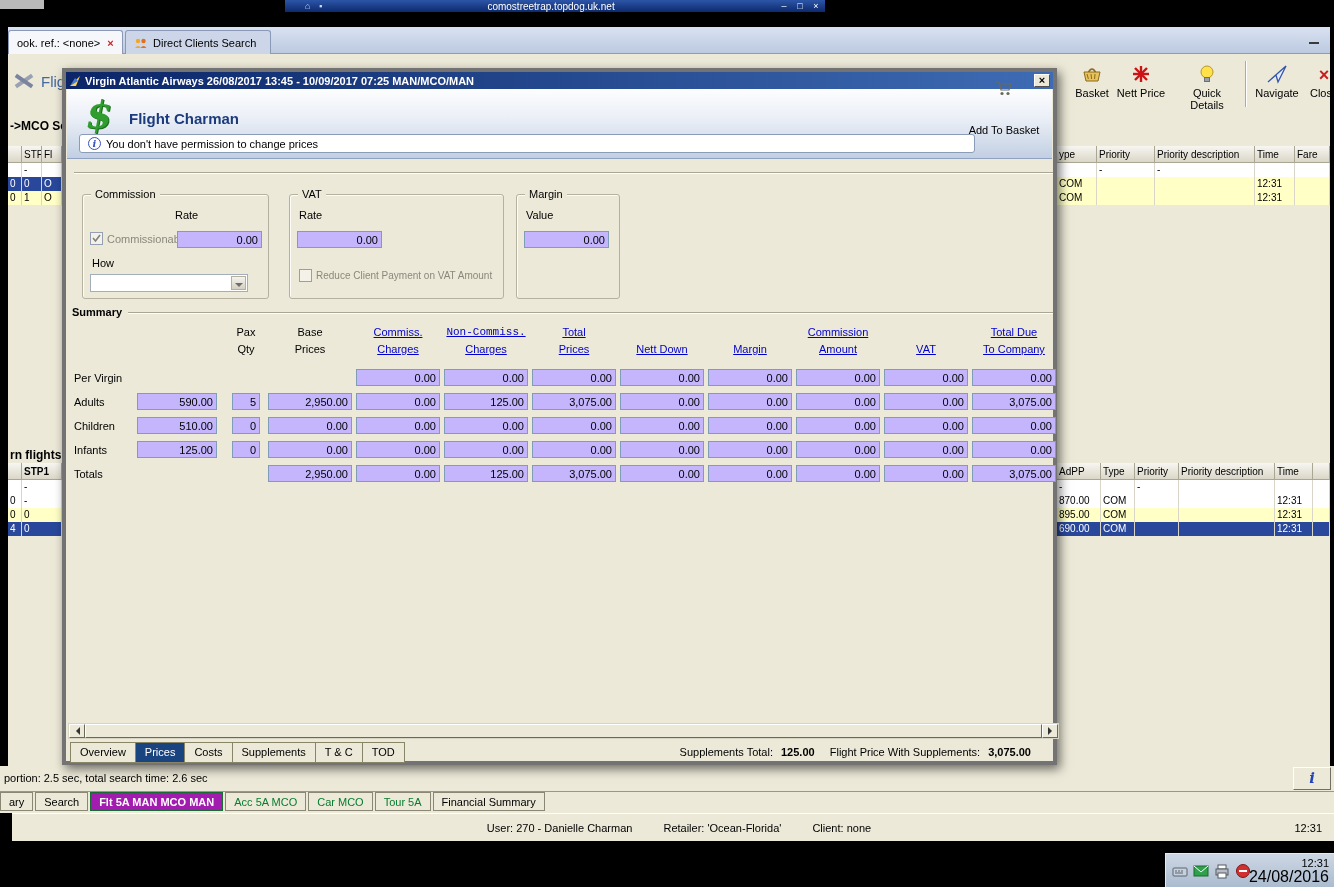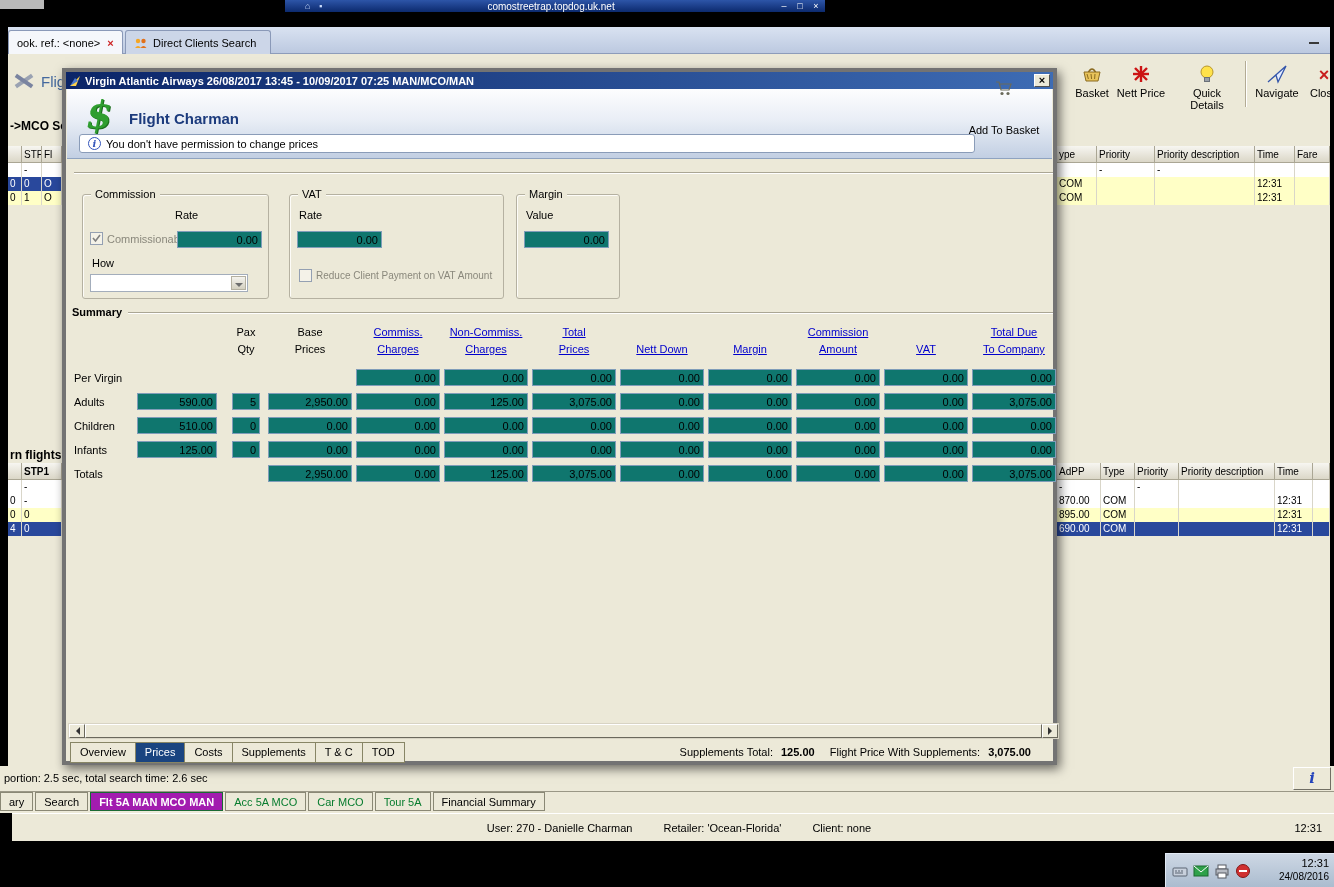--- a/index.html
+++ b/index.html
@@ -71,21 +71,21 @@
 #status-bar{position:absolute;left:12px;top:813px;width:1334px;height:28px;background:#ece9d8;
   border-top:1px solid #fff;text-align:center;padding-top:8px}
 #status-bar span{margin:0 14px}
 #status-time{position:absolute;right:10px;top:8px}
 
 
 #tray{position:absolute;left:1165px;top:853px;width:169px;height:34px;z-index:5;
   background:linear-gradient(#cdd7e4,#abbccf);border-top:1px solid #e2eaf4;border-left:1px solid #e2eaf4}
 #tray-icons{position:absolute;left:6px;top:9px;display:flex;gap:5px}
 #tray-clock{position:absolute;right:5px;top:3px;text-align:right;line-height:13px}
-#tray-date{font-size:10px}
+#tray-date{font-size:16px}
 
 
 #dialog{position:absolute;left:62px;top:68px;width:995px;height:697px;background:#ece9d8;
   border:4px solid #737373;box-shadow:3px 4px 10px rgba(0,0,0,.55);z-index:10}
 #dlg-titlebar{position:absolute;left:0;top:0;right:0;height:17px;
   background:linear-gradient(to right,#0b2568,#3e6cb4);color:#fff;display:flex;align-items:center;padding-left:3px}
 #dlg-title{margin-left:4px;font-size:11px;font-weight:bold;white-space:nowrap}
 #dlg-close{position:absolute;right:3px;top:2px;width:16px;height:13px;background:#ece9d8;color:#000;
   border:1px solid;border-color:#fff #505050 #505050 #fff;text-align:center;line-height:11px;font-size:11px;font-weight:bold}
 #dlg-band{position:absolute;left:1px;top:17px;right:1px;height:70px;
@@ -104,21 +104,21 @@
 #dlg-sep{position:absolute;left:8px;top:100px;width:979px;height:2px;
   border-top:1px solid #aaa694;border-bottom:1px solid #fff}
 
 .grp{position:absolute;border:1px solid #b5b1a1;border-radius:3px;box-shadow:inset 1px 1px 0 #fdfcf8}
 .grp-legend{position:absolute;top:-7px;left:8px;background:#ece9d8;padding:0 4px}
 #grp-commission{left:16px;top:122px;width:187px;height:105px}
 #grp-vat{left:223px;top:122px;width:215px;height:105px}
 #grp-margin{left:450px;top:122px;width:104px;height:105px}
 .lab{position:absolute;white-space:nowrap}
 .dis{color:#8a887c}
-.inp{position:absolute;height:17px;border:1px solid #7f9db9;background:#0f766e;
+.inp{position:absolute;height:17px;border:1px solid #7f9db9;background:#c4b5fd;
   font:11px "Liberation Sans",sans-serif;text-align:right;padding:0 3px;color:#000}
 .cb{position:absolute;width:13px;height:13px;background:#f4f2e8;border:1px solid #94a0b2}
 .cb svg{display:block;margin:1px auto 0}
 .combo{position:absolute;left:7px;top:79px;width:158px;height:18px;background:#fff;
   border:1px solid #a3adbb;color:#9a988c;padding:2px 18px 0 4px;white-space:pre;overflow:hidden}
 .combo-btn{position:absolute;right:1px;top:1px;bottom:1px;width:15px;
   background:linear-gradient(#f4f3ee,#d4d0c0);border:1px solid #b4b0a0;display:flex;align-items:center;justify-content:center}
 .combo-btn::after{content:"";border:4px solid transparent;border-top-color:#6e6e6e;margin-top:7px}
 
 #summary-heading{position:absolute;left:6px;top:234px;font-weight:bold}
@@ -463,21 +463,21 @@
 
   <div id="summary-heading">Summary</div>
   <div id="summary-line"></div>
   <div id="summary-table">
       <div class="sum-hdr" style="left: 125px; top: 254px;">Pax</div>
       <div class="sum-hdr" style="left: 125px; top: 271px;">Qty</div>
       <div class="sum-hdr" style="left: 189px; top: 254px;">Base</div>
       <div class="sum-hdr" style="left: 189px; top: 271px;">Prices</div>
       <div class="sum-hdr lnk" style="left: 277px; top: 254px;">Commiss.</div>
       <div class="sum-hdr lnk" style="left: 277px; top: 271px;">Charges</div>
-      <div class="sum-hdr lnk" style="left: 365px; top: 254px;">Non-Commiss.</div>
+      <div class="sum-hdr lnk" style="left: 365px; top: 254px; font-family: Liberation Mono, monospace;">Non-Commiss.</div>
       <div class="sum-hdr lnk" style="left: 365px; top: 271px;">Charges</div>
       <div class="sum-hdr lnk" style="left: 453px; top: 254px;">Total</div>
       <div class="sum-hdr lnk" style="left: 453px; top: 271px;">Prices</div>
       <div class="sum-hdr lnk" style="left: 541px; top: 271px;">Nett Down</div>
       <div class="sum-hdr lnk" style="left: 629px; top: 271px;">Margin</div>
       <div class="sum-hdr lnk" style="left: 717px; top: 254px;">Commission</div>
       <div class="sum-hdr lnk" style="left: 717px; top: 271px;">Amount</div>
       <div class="sum-hdr lnk" style="left: 805px; top: 271px;">VAT</div>
       <div class="sum-hdr lnk" style="left: 893px; top: 254px;">Total Due</div>
       <div class="sum-hdr lnk" style="left: 893px; top: 271px;">To Company</div>

